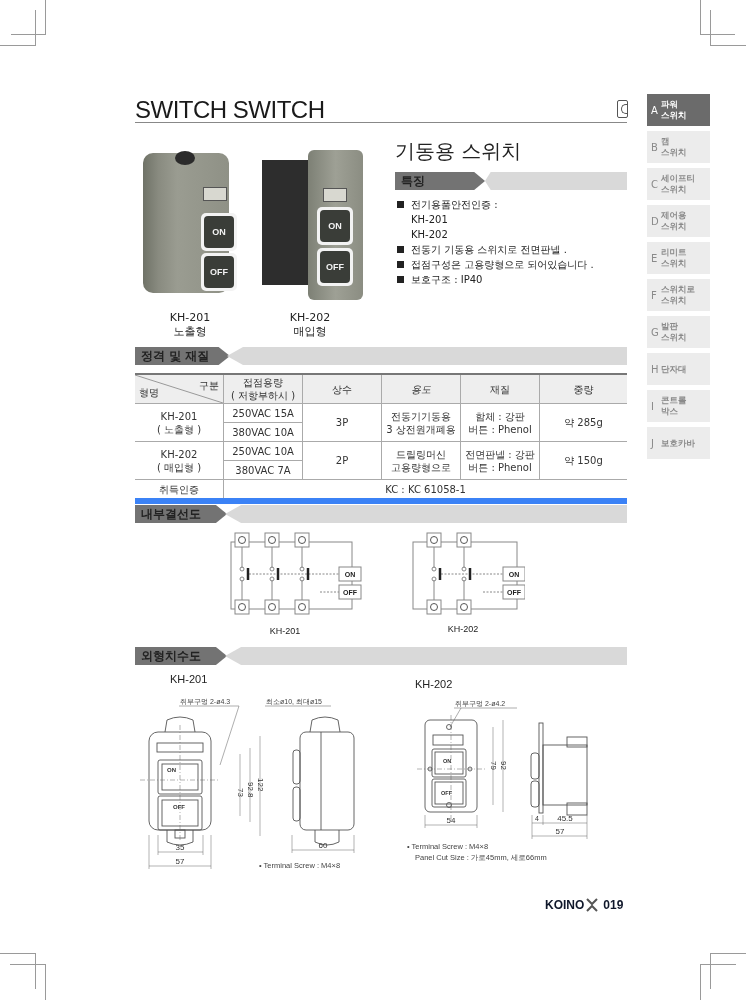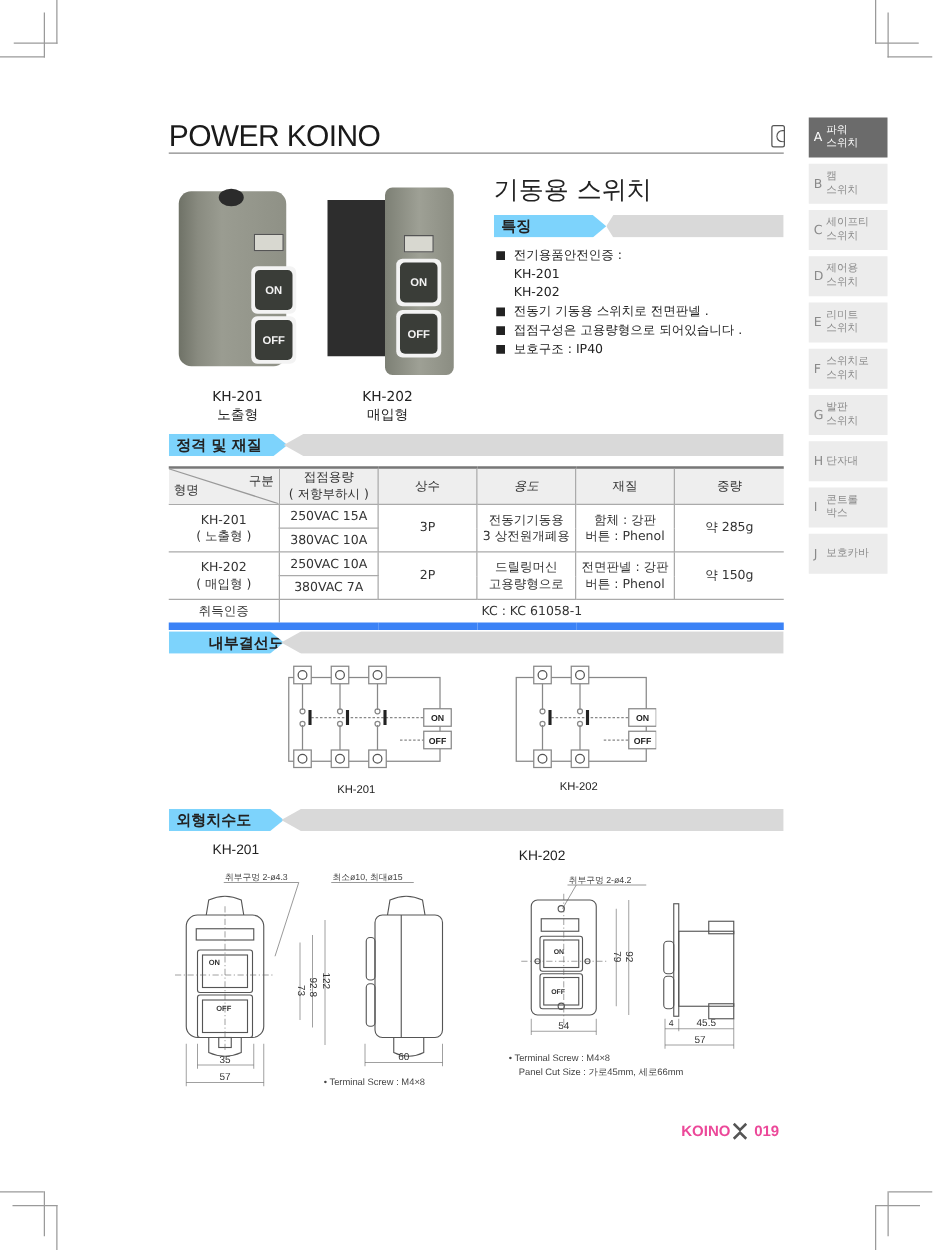--- a/index.html
+++ b/index.html
@@ -9,55 +9,55 @@
   
   .page-title{left:135px;top:96px;font-family:"Liberation Sans",sans-serif;font-size:24px;color:#1a1a1a;letter-spacing:-0.5px;}
   .title-rule{left:135px;top:122px;width:492px;height:1px;background:#888;}
   .kc-mark{left:617px;top:100px;width:11px;height:18px;border:1.5px solid #555;border-radius:2px;box-sizing:border-box;}
   .kc-mark:after{content:"";position:absolute;left:3px;top:3px;width:7px;height:10px;border:1.5px solid #555;border-right:none;border-radius:6px 0 0 6px;box-sizing:border-box;}
   
   .side-tabs{left:647px;top:94px;width:64px;}
   .side-tab{width:63px;height:32px;background:#ececec;margin-bottom:5px;display:flex;align-items:center;box-sizing:border-box;padding-left:4px;color:#8a8a8a;font-size:9px;}
   .side-tab.active{background:#6b6b6b;color:#fff;}
   .side-tab .letter{font-size:10px;width:10px;}
-  .side-tab .lbl{line-height:11px;white-space:pre-line;font-size:8.5px;}
+  .side-tab .lbl{line-height:11px;white-space:pre-line;font-size:8.5px;font-weight:bold;}
   
   .photo{position:absolute;}
   .box201{left:143px;top:153px;width:86px;height:140px;background:linear-gradient(90deg,#6f7267 0%,#898b80 18%,#9a9c91 40%,#8f9186 100%);border-radius:10px;}
   .box201 .hole{position:absolute;left:32px;top:-2px;width:20px;height:14px;border-radius:50%;background:#2b2b2b;}
   .btn-frame{position:absolute;background:#f3f3f3;border-radius:5px;}
   .btn-inner{position:absolute;left:3px;top:3px;right:3px;bottom:3px;background:#3a3d38;border-radius:4px;color:#f2f2f2;font-family:"Liberation Sans",sans-serif;font-weight:bold;font-size:9px;display:flex;align-items:center;justify-content:center;}
   .label-plate{position:absolute;background:#d8d8d0;border:1px solid #555;}
   .box202-back{left:262px;top:160px;width:70px;height:125px;background:#2d2d2d;}
   .box202{left:308px;top:150px;width:55px;height:150px;background:linear-gradient(90deg,#7d8075,#9ea095 50%,#8b8d82);border-radius:6px;}
   .model-cap{font-size:11px;text-align:center;color:#222;line-height:14px;}
   
   .feat-title{left:395px;top:138px;font-size:20px;color:#222;}
   .sec-bar{position:absolute;height:18px;}
-  .sec-bar .dark{position:absolute;left:0;top:0;height:18px;background:#7dd3fc;color:#222;font-size:12px;font-weight:bold;line-height:18px;padding-left:6px;box-sizing:border-box;clip-path:polygon(0 0,88% 0,100% 50%,88% 100%,0 100%);}
+  .sec-bar .dark{position:absolute;left:0;top:0;height:18px;background:#737373;color:#222;font-size:12px;font-weight:bold;line-height:18px;padding-left:6px;box-sizing:border-box;clip-path:polygon(0 0,88% 0,100% 50%,88% 100%,0 100%);}
   .sec-bar .light{position:absolute;top:0;height:18px;background:#d9d9d9;clip-path:polygon(0 50%,4% 0,100% 0,100% 100%,4% 100%);}
   .feat-list{left:397px;top:197px;font-size:10px;line-height:15px;color:#222;}
   .feat-list .row{display:flex;align-items:center;}
   .feat-list .bullet{width:7px;height:7px;background:#222;margin-right:7px;flex:none;}
   .feat-list .indent{padding-left:14px;}
   
   table.spec{position:absolute;left:135px;top:373px;width:492px;border-collapse:collapse;font-size:10px;color:#333;}
   table.spec td,table.spec th{border:1px solid #aaa;text-align:center;font-weight:normal;padding:0;line-height:13px;}
   table.spec tr:first-child th{border-top:2px solid #777;background:#eee;height:28px;}
   table.spec tr:last-child td{border-bottom:6px solid #3b82f6;}
   table.spec td:first-child,table.spec th:first-child{border-left:none;}
   table.spec td:last-child,table.spec th:last-child{border-right:none;}
   table.spec .h{height:18px;}
   table.spec tr:nth-child(n+2) td{background:#fff;}
   .diag{position:relative;}
   .diag .tl{position:absolute;left:4px;bottom:4px;}
   .diag .tr{position:absolute;right:4px;top:4px;}
   
   svg text{font-family:"Liberation Sans",sans-serif;}
-  .footer{left:545px;top:898px;display:flex;align-items:center;font-family:"Liberation Sans",sans-serif;font-weight:bold;font-size:12px;color:#ec4899;}
+  .footer{left:545px;top:898px;display:flex;align-items:center;font-family:"Liberation Sans",sans-serif;font-weight:bold;font-size:12px;color:#0f172a;}
 </style>
 </head>
 <body>
 
 <div class="crop" style="left:45px;top:0;width:1px;height:35px;"></div>
 <div class="crop" style="left:11px;top:34px;width:35px;height:1px;"></div>
 <div class="crop" style="left:35px;top:10px;width:1px;height:36px;"></div>
 <div class="crop" style="left:0;top:45px;width:36px;height:1px;"></div>
 <div class="crop" style="left:700px;top:0;width:1px;height:35px;"></div>
 <div class="crop" style="left:700px;top:34px;width:35px;height:1px;"></div>
@@ -65,21 +65,21 @@
 <div class="crop" style="left:710px;top:45px;width:36px;height:1px;"></div>
 <div class="crop" style="left:0;top:953px;width:35px;height:1px;"></div>
 <div class="crop" style="left:35px;top:953px;width:1px;height:36px;"></div>
 <div class="crop" style="left:10px;top:964px;width:36px;height:1px;"></div>
 <div class="crop" style="left:45px;top:964px;width:1px;height:36px;"></div>
 <div class="crop" style="left:711px;top:953px;width:35px;height:1px;"></div>
 <div class="crop" style="left:710px;top:953px;width:1px;height:36px;"></div>
 <div class="crop" style="left:700px;top:964px;width:36px;height:1px;"></div>
 <div class="crop" style="left:700px;top:964px;width:1px;height:36px;"></div>
 
-<div class="abs page-title">POWER KOINO</div>
+<div class="abs page-title">SWITCH SWITCH</div>
 <div class="abs title-rule"></div>
 <div class="abs kc-mark"></div>
 
 <div class="abs side-tabs">
   <div class="side-tab active">
       <span class="letter">A</span>
       <span class="lbl">파워
 스위치</span>
     </div>
   <div class="side-tab">
@@ -249,21 +249,21 @@
   <tr>
     <td class="h">380VAC 7A</td>
   </tr>
   <tr>
     <td class="h">취득인증</td>
     <td class="h" colspan="5">KC : KC 61058-1</td>
   </tr>
 </tbody>
   </table>
 
-<div class="sec-bar" style="left:135px;top:505px;width:492px;text-align:right;">
+<div class="sec-bar" style="left:135px;top:505px;width:492px;">
   <div class="dark" style="width:92px;">내부결선도</div>
   <div class="light" style="left:90px;width:402px;"></div>
 </div>
 
 <svg class="abs" style="left:225px;top:528px;" width="140" height="110">
   <g stroke="#888" fill="none" stroke-width="1">
     <rect x="6" y="14" width="121" height="67"></rect>
     <g fill="#fff">
       <rect x="10" y="5" width="14" height="14"></rect>
         <rect x="40" y="5" width="14" height="14"></rect>

